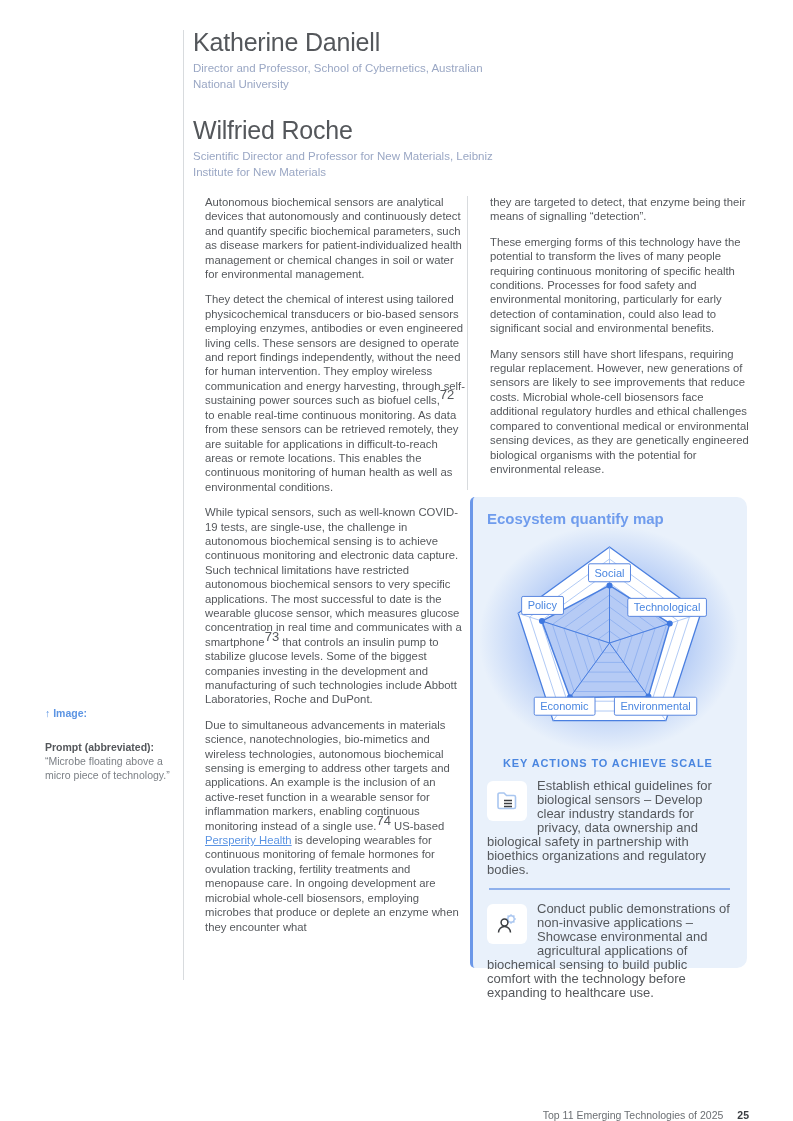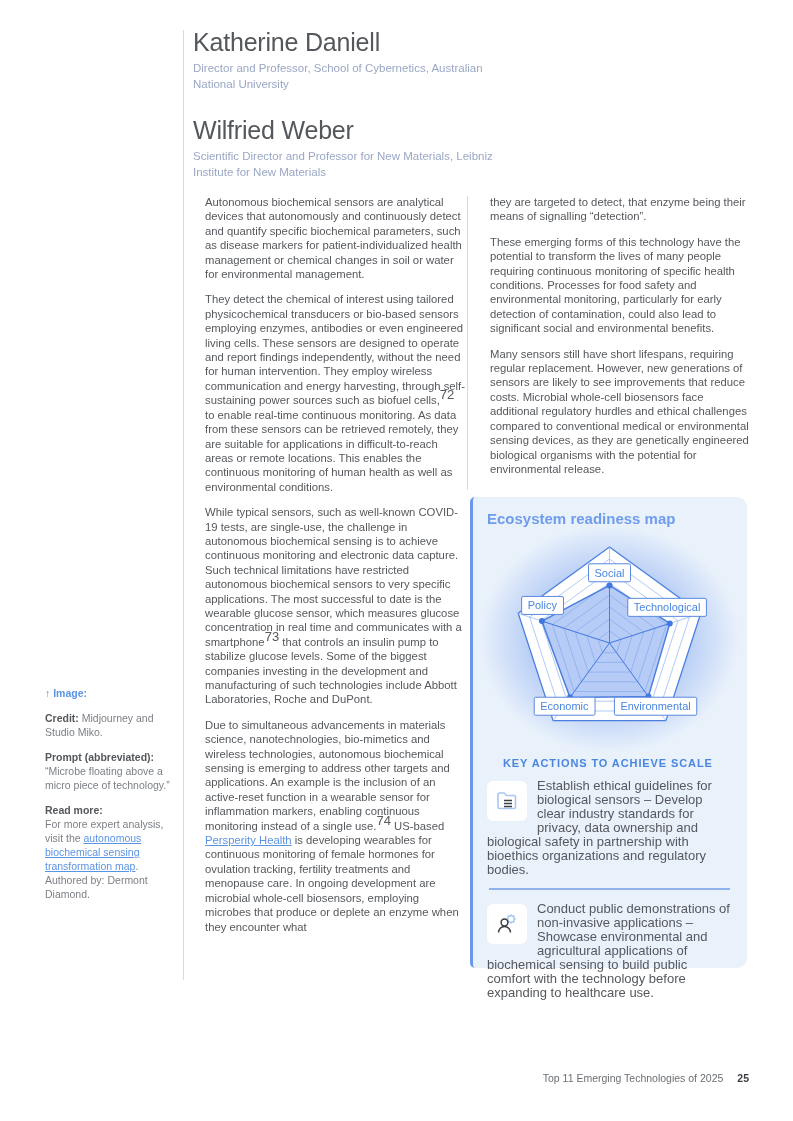--- a/index.html
+++ b/index.html
@@ -12,21 +12,21 @@
   #divider-mid{left:467px;top:196px;height:294px;}
 
   
   #header{position:absolute;left:193px;top:28px;width:420px;}
   .author{margin-bottom:24px;}
   .author-name{font-size:25px;font-weight:400;color:#54575b;letter-spacing:-0.2px;margin:0 0 4px 0;}
   .author-title{font-size:11.5px;line-height:15.5px;color:#9aa7c4;margin:0;width:300px;}
 
   
   #sidebar{position:absolute;left:45px;top:686px;width:132px;font-size:10.5px;line-height:14px;color:#7c8086;}
-  #sidebar .blk{margin-bottom:11px;}
+  #sidebar .blk{margin-bottom:11px;margin-top:20px;}
   .side-label-blue{color:#5b94e3;font-weight:bold;}
   .side-label{color:#54575b;font-weight:bold;}
   .tlink{color:#5b94e3;text-decoration:underline;cursor:pointer;}
 
   
   .col{position:absolute;top:195px;font-size:11.3px;line-height:14.4px;color:#55585c;}
   #col-left{left:193px;width:272px;}
   #col-right{left:478px;width:272px;}
   .col p{margin:0 0 11px 12px;}
   sup{font-size:13px;line-height:0;}
@@ -41,73 +41,66 @@
         background:radial-gradient(closest-side,rgba(122,162,240,0.80) 35%,rgba(122,162,240,0.35) 68%,rgba(122,162,240,0) 100%);}
   #radar{position:absolute;left:0;top:0;width:245px;height:216px;}
   #key-actions-heading{font-size:11px;font-weight:bold;color:#4a86e0;letter-spacing:0.9px;margin:10px 0 10px 16px;}
   .action{font-size:13px;line-height:14px;color:#55585c;overflow:visible;}
   .action .iconbox{float:left;width:40px;height:40px;background:#fff;border-radius:6px;margin:2px 10px 2px 0;
         display:flex;align-items:center;justify-content:center;}
   .action-sep{border:0;border-top:2px solid #8fb1ec;margin:11px 2px 12px 2px;}
 
   
   #footer{position:absolute;top:1072px;right:44px;font-size:10.5px;color:#6b6f73;display:flex;align-items:baseline;gap:14px;}
-  #footer .pagenum{font-weight:bold;color:#3b3e42;}
+  #footer .pagenum{font-weight:bold;color:#3b3e42;margin-top:37px;}
 </style>
 </head>
 <body>
 
 <div id="page">
 
   <div class="vrule" id="divider-left"></div>
   <div class="vrule" id="divider-mid"></div>
 
   <div id="header">
     <div class="author">
       <h1 class="author-name">Katherine Daniell</h1>
       <p class="author-title">Director and Professor, School of Cybernetics, Australian National University</p>
     </div>
     <div class="author">
-      <h1 class="author-name">Wilfried Weber</h1>
+      <h1 class="author-name">Wilfried Roche</h1>
       <p class="author-title">Scientific Director and Professor for New Materials, Leibniz Institute for New Materials</p>
     </div>
   </div>
 
   <div id="sidebar">
     <div class="blk">
       <span class="side-label-blue">↑</span>
       <span class="side-label-blue">Image:</span><br>
     </div>
     <div class="blk">
-      <span class="side-label">Credit:</span><span> Midjourney and Studio Miko.</span>
-    </div>
-    <div class="blk">
       <span class="side-label">Prompt (abbreviated):</span><br>
       <span>“Microbe floating above a micro piece of technology.”</span>
-    </div>
-    <div class="blk">
-      <span class="side-label">Read more:</span><br>
-      <span>For more expert analysis, visit the </span><a class="tlink">autonomous biochemical sensing transformation map</a><span>. Authored by: Dermont Diamond.</span>
     </div>
   </div>
 
   <div class="col" id="col-left">
       <p>Autonomous biochemical sensors are analytical devices that autonomously and continuously detect and quantify specific biochemical parameters, such as disease markers for patient-individualized health management or chemical changes in soil or water for environmental management.</p>
       <p>They detect the chemical of interest using tailored physicochemical transducers or bio-based sensors employing enzymes, antibodies or even engineered living cells. These sensors are designed to operate and report findings independently, without the need for human intervention. They employ wireless communication and energy harvesting, through self-sustaining power sources such as biofuel cells,<sup>72</sup> to enable real-time continuous monitoring. As data from these sensors can be retrieved remotely, they are suitable for applications in difficult-to-reach areas or remote locations. This enables the continuous monitoring of human health as well as environmental conditions.</p>
       <p>While typical sensors, such as well-known COVID-19 tests, are single-use, the challenge in autonomous biochemical sensing is to achieve continuous monitoring and electronic data capture. Such technical limitations have restricted autonomous biochemical sensors to very specific applications. The most successful to date is the wearable glucose sensor, which measures glucose concentration in real time and communicates with a smartphone<sup>73</sup> that controls an insulin pump to stabilize glucose levels. Some of the biggest companies investing in the development and manufacturing of such technologies include Abbott Laboratories, Roche and DuPont.</p>
       <p>Due to simultaneous advancements in materials science, nanotechnologies, bio-mimetics and wireless technologies, autonomous biochemical sensing is emerging to address other targets and applications. An example is the inclusion of an active-reset function in a wearable sensor for inflammation markers, enabling continuous monitoring instead of a single use.<sup>74</sup> US-based <a class="tlink">Persperity Health</a> is developing wearables for continuous monitoring of female hormones for ovulation tracking, fertility treatments and menopause care. In ongoing development are microbial whole-cell biosensors, employing microbes that produce or deplete an enzyme when they encounter what</p>
     </div>
   <div class="col" id="col-right">
       <p>they are targeted to detect, that enzyme being their means of signalling “detection”.</p>
       <p>These emerging forms of this technology have the potential to transform the lives of many people requiring continuous monitoring of specific health conditions. Processes for food safety and environmental monitoring, particularly for early detection of contamination, could also lead to significant social and environmental benefits.</p>
       <p>Many sensors still have short lifespans, requiring regular replacement. However, new generations of sensors are likely to see improvements that reduce costs. Microbial whole-cell biosensors face additional regulatory hurdles and ethical challenges compared to conventional medical or environmental sensing devices, as they are genetically engineered biological organisms with the potential for environmental release.</p>
     </div>
 
   <div id="card">
-    <h2 id="card-title">Ecosystem readiness map</h2>
+    <h2 id="card-title">Ecosystem quantify map</h2>
 
     <div id="radar-wrap">
       <div id="radar-glow"></div>
       <svg id="radar" viewBox="0 0 245 216">
           <polygon points="122.5,16.0 213.8,82.3 178.9,189.7 66.1,189.7 31.2,82.3" fill="#ffffff" stroke="#4a7fe0" stroke-width="1.3"></polygon>
           <polygon points="122.5,28.0 202.4,86.0 171.9,180.0 73.1,180.0 42.6,86.0" fill="none" stroke="#9dbcf2" stroke-width="0.8"></polygon>
           <polygon points="122.5,40.0 191.0,89.8 164.8,170.2 80.2,170.2 54.0,89.8" fill="none" stroke="#9dbcf2" stroke-width="0.8"></polygon>
           <polygon points="122.5,52.0 179.6,93.5 157.8,160.5 87.2,160.5 65.4,93.5" fill="none" stroke="#9dbcf2" stroke-width="0.8"></polygon>
           <polygon points="122.5,64.0 168.2,97.2 150.7,150.8 94.3,150.8 76.8,97.2" fill="none" stroke="#9dbcf2" stroke-width="0.8"></polygon>
           <polygon points="122.5,76.0 156.7,100.9 143.7,141.1 101.3,141.1 88.3,100.9" fill="none" stroke="#9dbcf2" stroke-width="0.8"></polygon>

